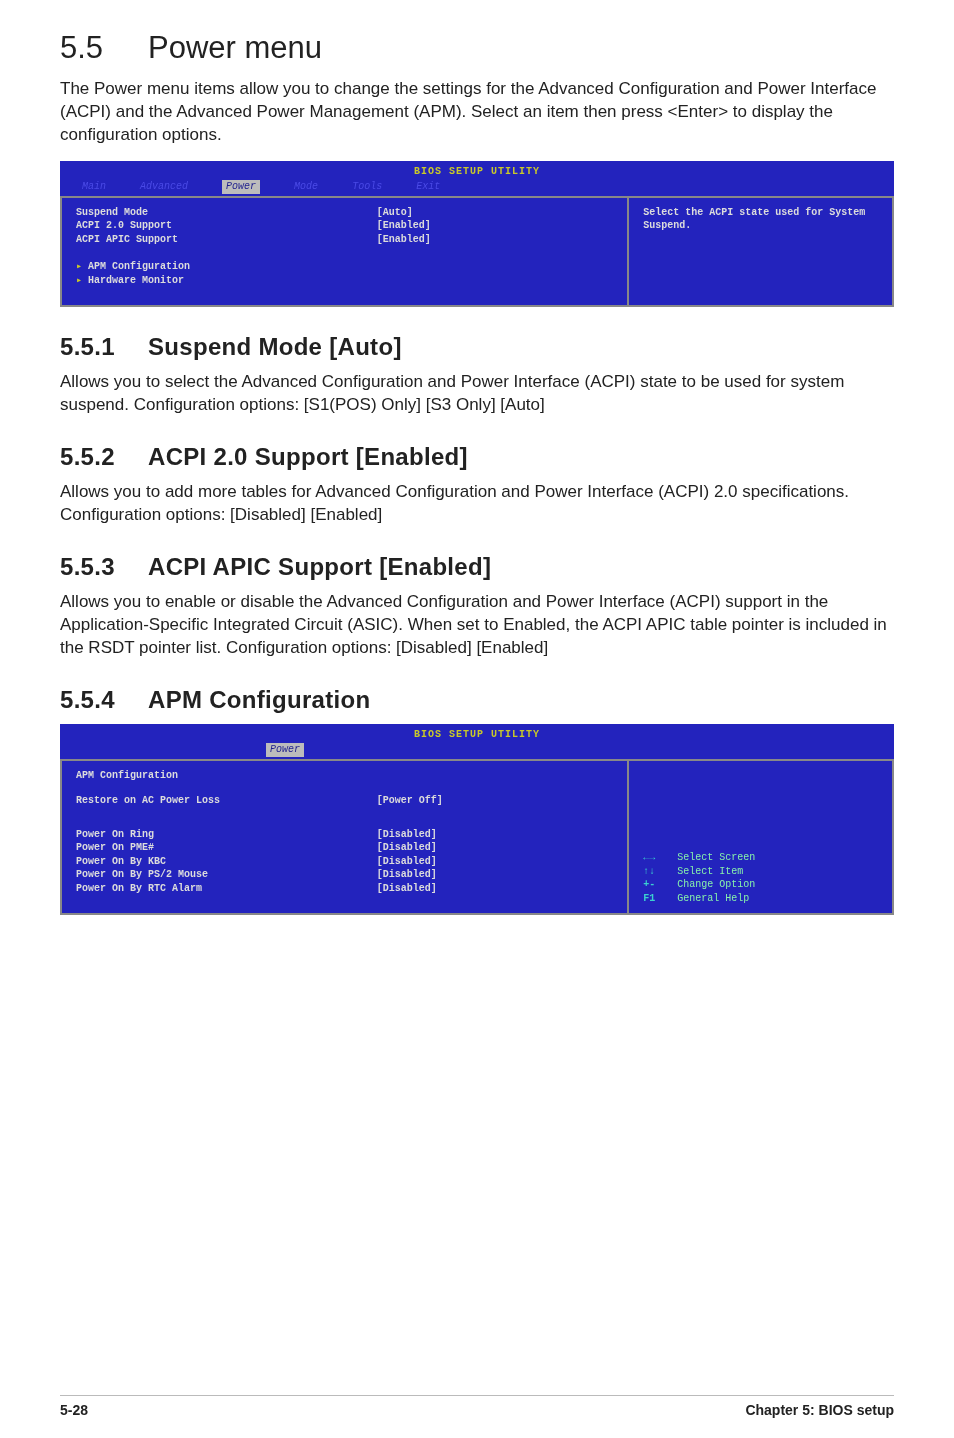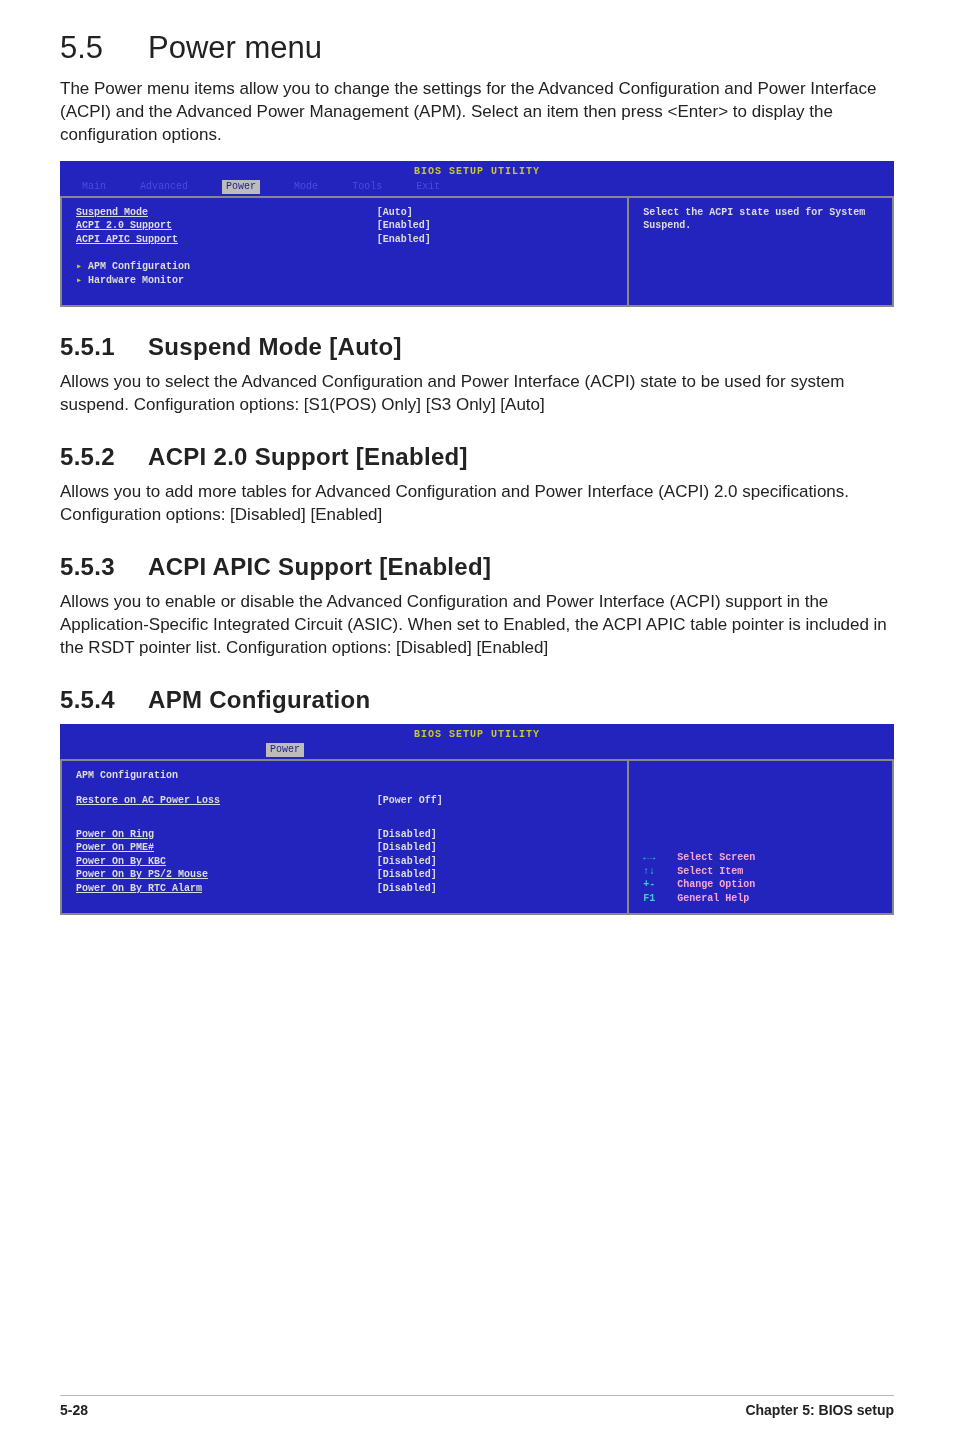--- a/index.html
+++ b/index.html
@@ -48,55 +48,56 @@
     font-weight: bold;
     letter-spacing: 1px;
   }
   .bios-tabs {
     padding: 0 22px 2px 22px;
   }
   .bios-tab {
     display: inline-block;
     margin-right: 28px;
     color: #4a4ae6;
+    font-style: italic;
   }
   .bios-tab.active {
     background: #bcbcbc;
     color: #1e1e8d;
     padding: 0 4px;
   }
   .bios-body {
     display: flex;
     border-top: none;
   }
   .bios-left {
     flex: 1.55;
     border: 2px solid #888;
     border-right: none;
     padding: 8px 14px 18px 14px;
     color: #dcdcdc;
     font-weight: bold;
   }
   .bios-left .row { display: flex; }
-  .bios-left .label { width: 56%; text-decoration: underline; }
+  .bios-left .label { width: 56%; }
   .bios-left .val { }
   .bios-left .submenu::before {
     content: "\25B8";
     color: #c9c929;
     margin-right: 6px;
   }
   .bios-right {
     width: 32%;
     border: 2px solid #888;
     padding: 8px 14px;
     color: #dcdcdc;
     font-weight: bold;
   }
   .bios-nav-keys { color: #3ad0d0; display: inline-block; width: 34px; }
-  .bios-nav-lbl { color: #f9a8d4; font-weight: bold; }
+  .bios-nav-lbl { color: #86efac; font-weight: normal; }
 
   .bios-box.second .bios-tabs { padding-left: 22px; }
   .bios-left.second {
     border: 2px solid #888;
     border-right: none;
   }
 
   .footer {
     position: absolute;
     bottom: 20px;

